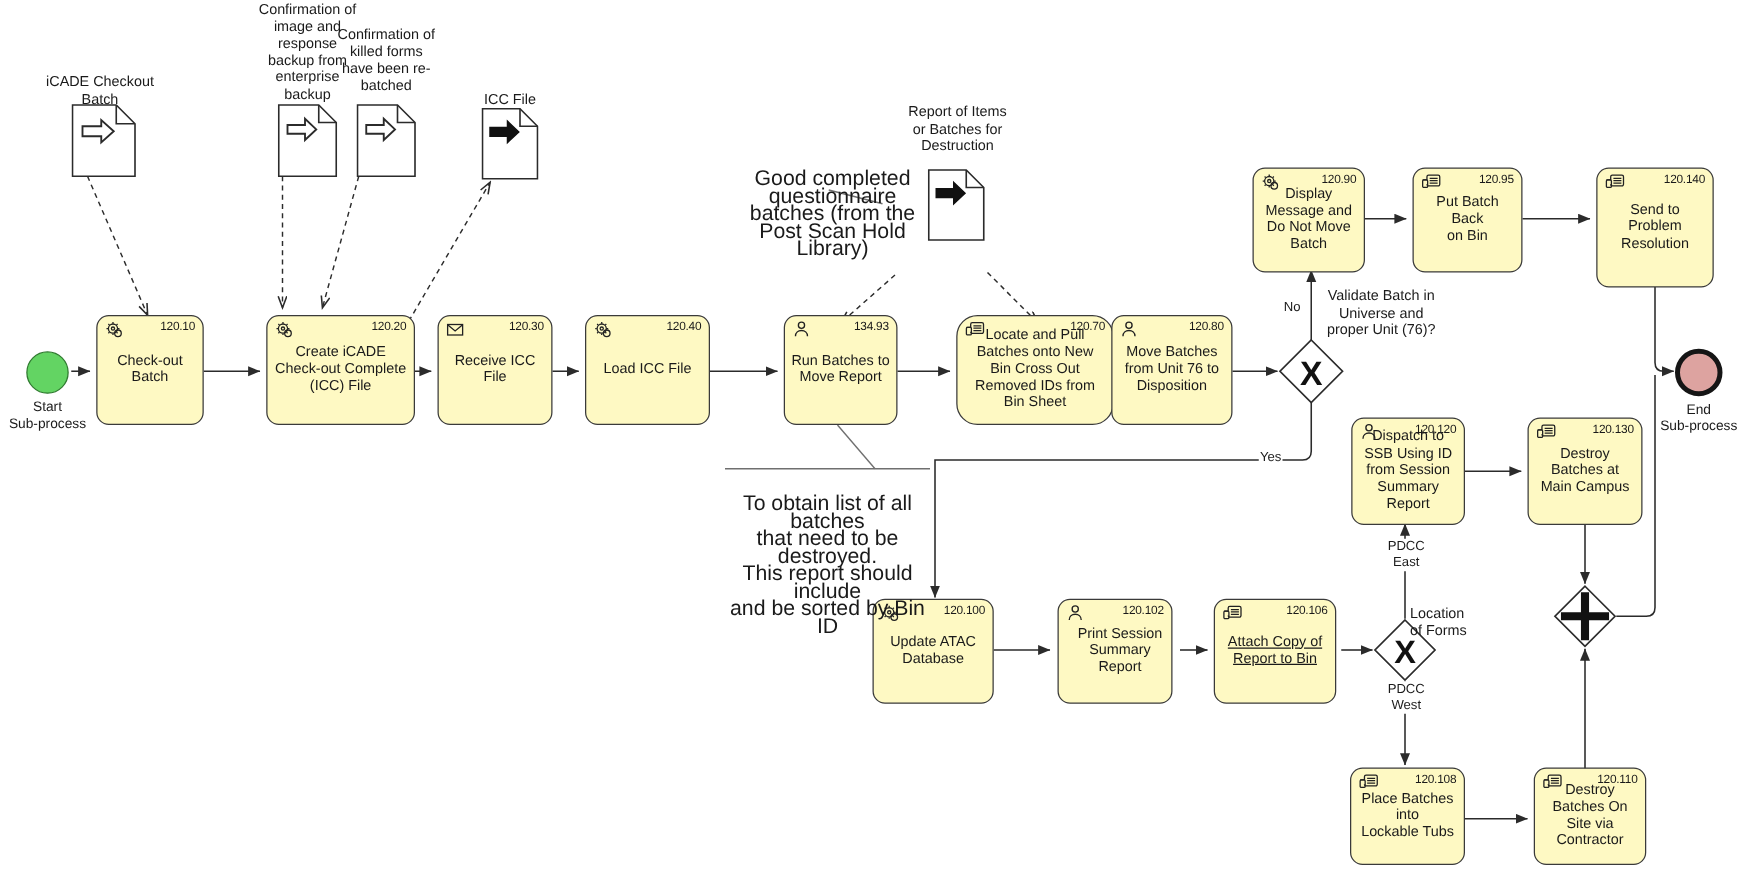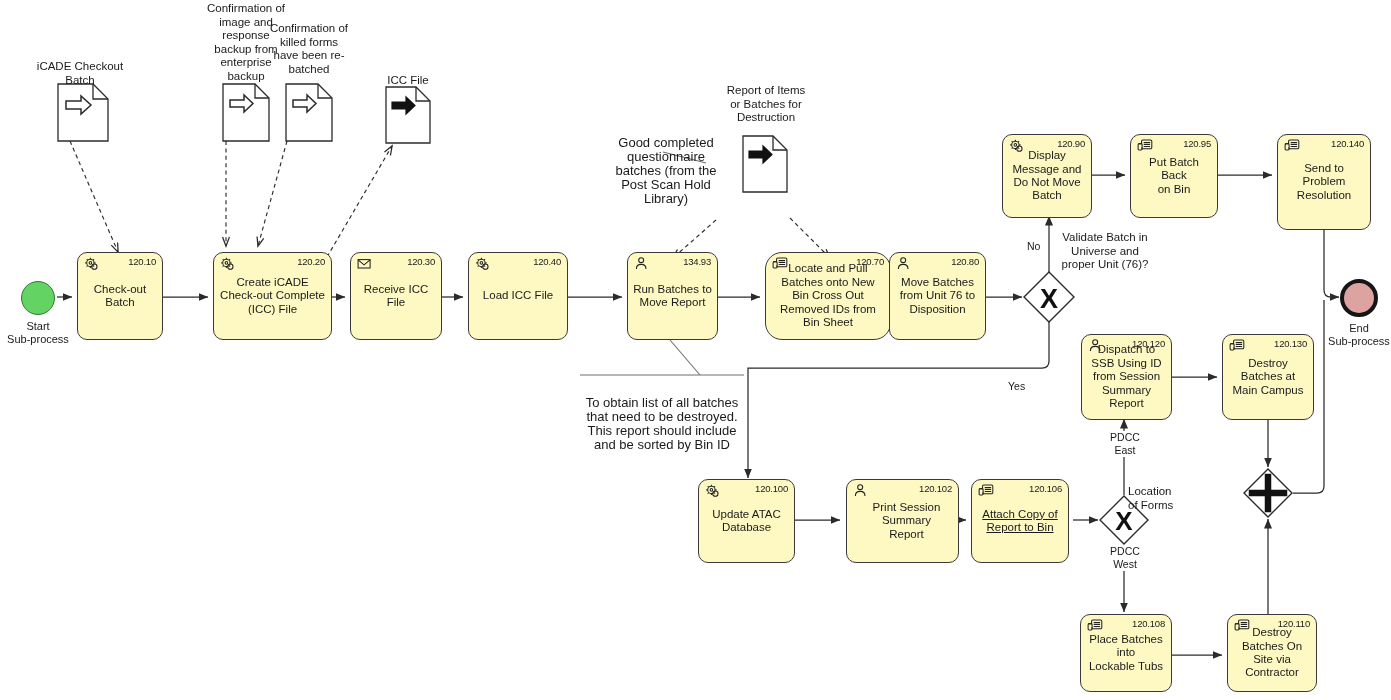--- a/index.html
+++ b/index.html
@@ -19,21 +19,21 @@
   .ev-end{border:4px solid #151515;background:#dda3a0;}
   .ev-label{position:absolute;text-align:center;font-size:11px;line-height:13px;color:#1a1a1a;}
 
   .gw{position:absolute;}
   .gw-label{position:absolute;font-size:11.5px;line-height:13.5px;color:#1a1a1a;text-align:center;}
 
   .dataobj{position:absolute;}
   .do-label{position:absolute;font-size:11.5px;line-height:13.5px;color:#1a1a1a;text-align:center;}
 
   .flowlabel{position:absolute;font-size:10.5px;color:#1a1a1a;background:#fff;padding:0 1px;}
-  .annot{position:absolute;font-size:13px;line-height:14px;color:#1a1a1a;text-align:center;}
+  .annot{position:absolute;font-size:17px;line-height:14px;color:#1a1a1a;text-align:center;}
 </style>
 </head>
 <body>
 
 <div id="canvas">
 
   <svg id="wires" viewBox="0 0 1391 700">
     <defs>
       <marker id="ah" markerWidth="9" markerHeight="9" refX="7.6" refY="3.2" orient="auto">
         <path d="M0,0 L7.8,3.2 L0,6.4 z" fill="#2b2b2b"></path>
@@ -309,21 +309,21 @@
       <path d="M8.6 2.1v1.6M8.6 13.5v1.6M2.1 8.6h1.6M13.5 8.6h1.6M4 4l1.1 1.1M12.1 12.1l1.1 1.1M13.2 4l-1.1 1.1M5.1 12.1L4 13.2"></path>
       <circle cx="13.6" cy="13.3" r="3.3"></circle>
           </g>
         </svg>
     </span>
     <span class="num">120.100</span>
     <span class="ttl" style="white-space: pre-line;">Update ATAC
 Database</span>
   </div>
 
-  <div class="task" style="left:846px;top:479px;width:113px;height:84px;padding-left:8px;">
+  <div class="task" style="left:846px;top:479px;width:92px;height:84px;padding-left:8px;">
     <span class="tico">
       <svg viewBox="0 0 20 20" width="17" height="16">
           <g fill="none" stroke="#222" stroke-width="1.35">
       <circle cx="9.6" cy="5.2" r="3.1"></circle>
             <path d="M3.6 16.2c0-3.6 2.7-5.7 6-5.7s6 2.1 6 5.7"></path>
           </g>
         </svg>
     </span>
     <span class="num">120.102</span>
     <span class="ttl" style="white-space: pre-line;">Print Session
@@ -382,21 +382,21 @@
   <div class="gw" style="left:1022px;top:270px;">
     <svg width="54" height="54" viewBox="0 0 54 54">
       <polygon points="27,2 52,27 27,52 2,27" fill="#fff" stroke="#2b2b2b" stroke-width="1.4"></polygon>
       <text x="27" y="38" text-anchor="middle" font-family="Liberation Sans, sans-serif" font-size="27" font-weight="bold" fill="#111">X</text>
     </svg>
   </div>
   <div class="gw-label" style="left:1040px;top:231px;width:130px;white-space:pre-line;">Validate Batch in
 Universe and
 proper Unit (76)?</div>
   <div class="flowlabel" style="left:1026px;top:240px;">No</div>
-  <div class="flowlabel" style="left:1007px;top:360px;margin-top:20px;">Yes</div>
+  <div class="flowlabel" style="left:1007px;top:360px;">Yes</div>
 
   <div class="gw" style="left:1098px;top:494px;">
     <svg width="52" height="52" viewBox="0 0 52 52">
       <polygon points="26,2 50,26 26,50 2,26" fill="#fff" stroke="#2b2b2b" stroke-width="1.4"></polygon>
       <text x="26" y="36" text-anchor="middle" font-family="Liberation Sans, sans-serif" font-size="26" font-weight="bold" fill="#111">X</text>
     </svg>
   </div>
   <div class="gw-label" style="left:1128px;top:485px;width:80px;white-space:pre-line;text-align:left;">Location
 of Forms</div>
   <div class="flowlabel" style="left:1097px;top:431px;width:54px;white-space:pre-line;text-align:center;line-height:13px;">PDCC

